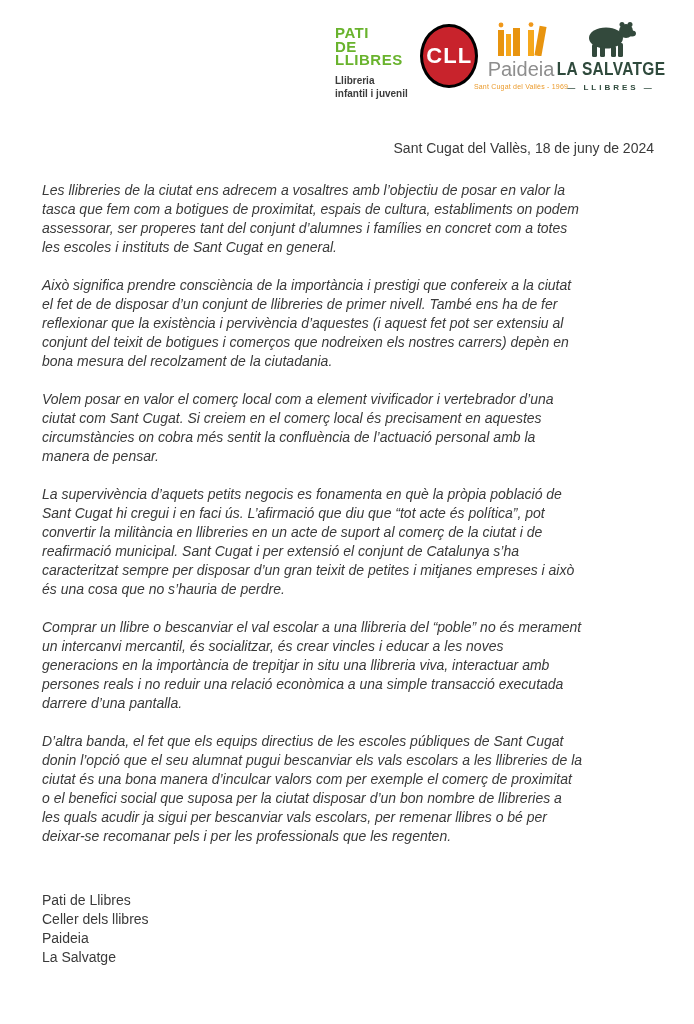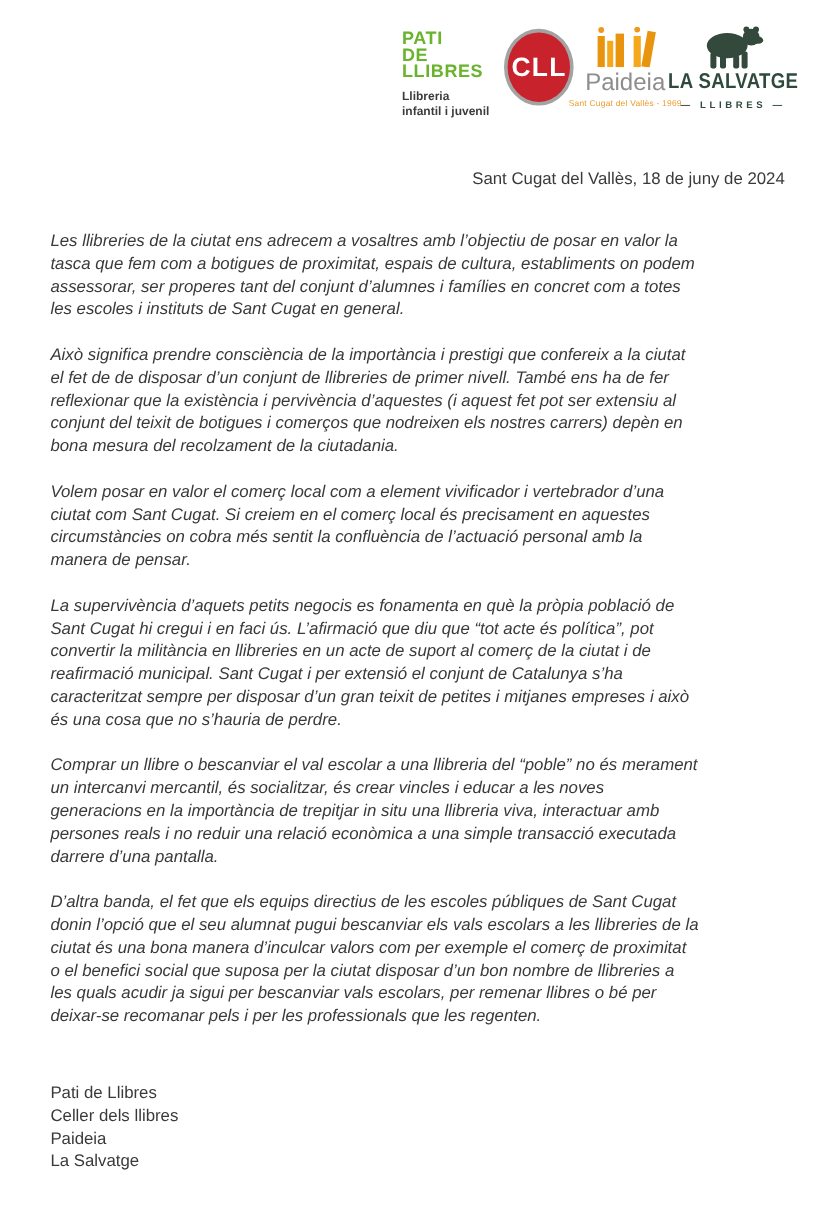--- a/index.html
+++ b/index.html
@@ -47,21 +47,21 @@
     line-height: 13px;
     white-space: pre-line;
   }
 
   
   .logo-cll {
     width: 64px; height: 64px;
     margin-top: 4px;
     border-radius: 50%;
     background: #c8232c;
-    border: 3px solid #a3a3a3;
+    border: 3px solid #000000;
     display: flex;
     align-items: center;
     justify-content: center;
   }
   .cll-text {
     color: #ffffff;
     font-weight: bold;
     font-size: 22px;
     letter-spacing: 1px;
   }
@@ -120,21 +120,21 @@
     position: absolute;
     left: 42px;
     right: 40px;
     top: 139px;
     font-size: 14px;
     line-height: 19px;
     color: #3a3a3a;
   }
   .date-line {
     text-align: right;
-    margin-bottom: 33px;
+    margin-bottom: 23px;
   }
   .para {
     white-space: pre-line;
     margin-bottom: 19px;
     font-style: italic;
   }
   .signatures {
     margin-top: 45px;
     white-space: pre-line;
   }

